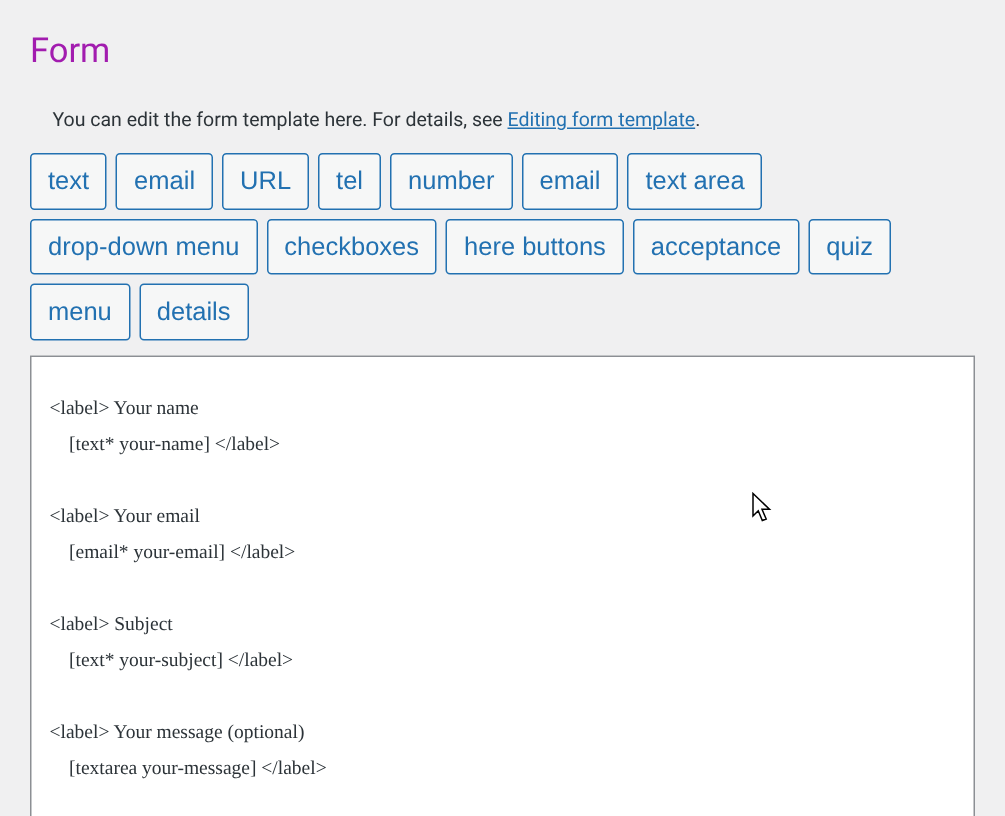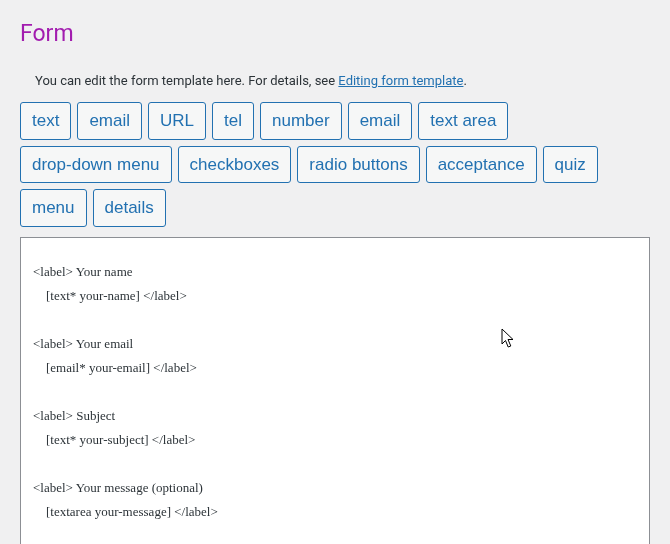--- a/index.html
+++ b/index.html
@@ -86,21 +86,21 @@
 <div class="tag-buttons">
   <button class="tag-btn">text</button>
   <button class="tag-btn">email</button>
   <button class="tag-btn">URL</button>
   <button class="tag-btn">tel</button>
   <button class="tag-btn">number</button>
   <button class="tag-btn">email</button>
   <button class="tag-btn">text area</button>
   <button class="tag-btn">drop-down menu</button>
   <button class="tag-btn">checkboxes</button>
-  <button class="tag-btn">radio buttons</button>
+  <button class="tag-btn">here buttons</button>
   <button class="tag-btn">acceptance</button>
   <button class="tag-btn">quiz</button>
   <button class="tag-btn">menu</button>
   <button class="tag-btn">details</button>
 </div>
 
 <textarea class="editor" spellcheck="false" style="">&lt;label&gt; Your name
     [text* your-name] &lt;/label&gt;
 
 &lt;label&gt; Your email

